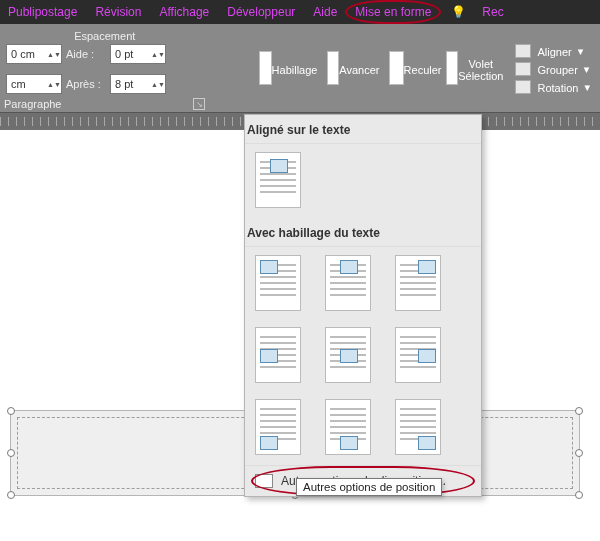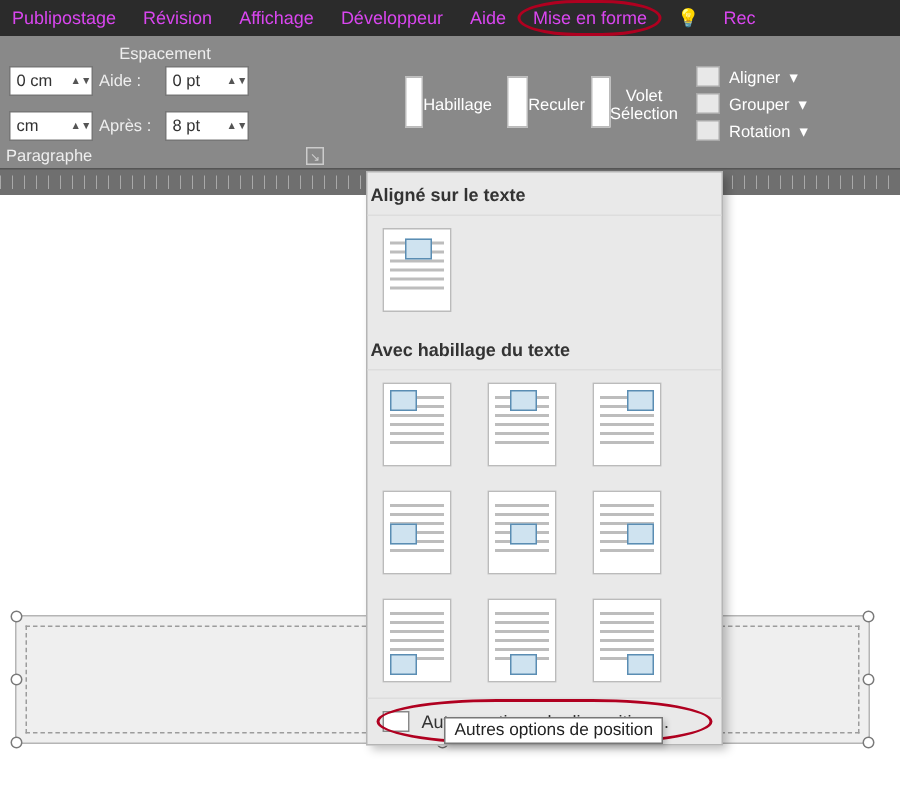--- a/index.html
+++ b/index.html
@@ -110,20 +110,24 @@
     </div>
   </div>
 
   <div class="ribbon-group" style="flex:1;">
     <div class="body">
       <div class="bigbtn">
         <div class="icon">▤</div>
         <div class="lbl">Habillage</div>
       </div>
       <div class="bigbtn">
+        <div class="icon">◧</div>
+        <div class="lbl">Avancer</div>
+      </div>
+      <div class="bigbtn">
         <div class="icon">◨</div>
         <div class="lbl">Reculer</div>
       </div>
       <div class="bigbtn">
         <div class="icon">⬚</div>
         <div class="lbl"><span>Volet</span><br><span>Sélection</span></div>
       </div>
       <div class="arrange-right">
         <div class="row"><span class="mini-icon"></span><span>Aligner</span> ▾</div>
         <div class="row"><span class="mini-icon"></span><span>Grouper</span> ▾</div>

